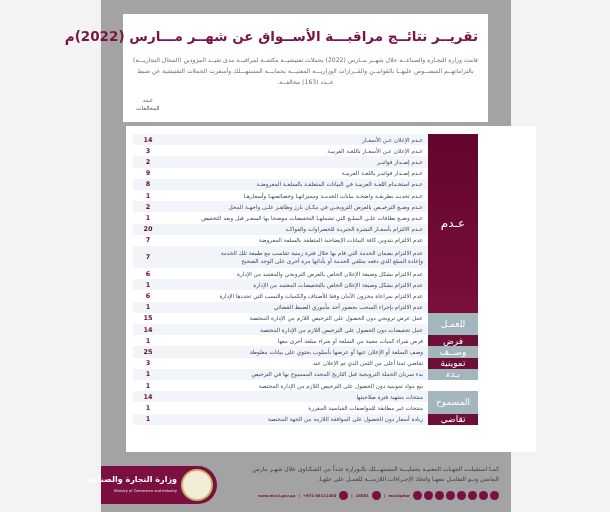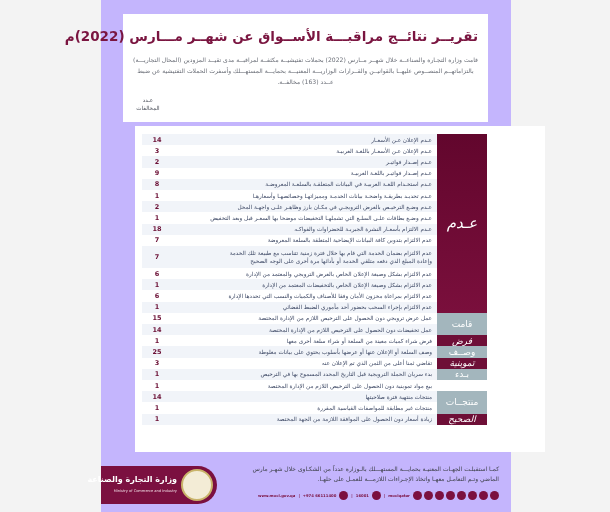--- a/index.html
+++ b/index.html
@@ -1,32 +1,32 @@
 <!DOCTYPE html>
 <html><head>
 <meta charset="utf-8">
 <style>
   * { box-sizing: border-box; margin: 0; padding: 0; }
   html, body { width: 610px; height: 512px; overflow: hidden; background: #f3f3f3; font-family: "DejaVu Sans", sans-serif; }
-  .page { position: absolute; left: 101px; top: 0; width: 410px; height: 512px; background: #c4b5fd; }
+  .page { position: absolute; left: 101px; top: 0; width: 410px; height: 512px; background: #a3a3a3; }
   .card { position: absolute; background: #ffffff; }
   .header-card { left: 22px; top: 14px; width: 365px; height: 108px; direction: rtl; }
   .title { position: absolute; right: 10px; top: 14px; font-size: 13.5px; font-weight: bold; color: #7a1540; white-space: nowrap; }
   .intro { position: absolute; right: 10px; top: 41px; width: 345px; font-size: 6.1px; line-height: 10.8px; color: #6b6f78; text-align: center; }
   .subhead { position: absolute; right: 10px; top: 86px; font-size: 8px; font-weight: bold; color: #3b3f4a; white-space: nowrap; }
   .count-head { position: absolute; left: 8px; top: 82px; width: 34px; font-size: 5.6px; line-height: 8px; color: #4a4e58; text-align: center; }
 
-  .table-card { left: 34px; top: 126px; width: 410px; height: 326px; }
+  .table-card { left: 25px; top: 126px; width: 410px; height: 326px; }
   .tbl { position: absolute; left: 7px; top: 8px; width: 345px; direction: rtl; }
   .row { position: absolute; right: 0; width: 345px; display: flex; align-items: center; }
   .row.alt { background: #f1f4f9; }
   .row .desc { position: absolute; right: 55px; font-size: 5.7px; line-height: 8px; color: #3f4a66; white-space: nowrap; text-align: right; }
   .row .num { position: absolute; left: 0; width: 30px; text-align: center; font-size: 6.5px; font-weight: bold; color: #6b0f35; }
   .cat { position: absolute; right: 0; width: 50px; display: flex; align-items: center; justify-content: center; color: #ffffff; font-size: 9px; }
-  .cat.maroon { background: #6e0f37; font-style: italic; }
+  .cat.maroon { background: #6e0f37; }
   .cat.maroon-grad { background: linear-gradient(180deg, #62062d 0%, #7a0f3c 100%); }
   .cat.grey { background: #a3b6bd; }
 
   .footer-logo { position: absolute; left: 0; top: 466px; width: 116px; height: 38px; background: #7b1040; border-radius: 0 20px 20px 0; }
   .logo-circle { position: absolute; right: 4px; top: 3px; width: 32px; height: 32px; border-radius: 50%; background: #f3ecd6; border: 2px solid #c9b46a; }
   .logo-ar { position: absolute; right: 40px; top: 9px; font-size: 8px; font-weight: bold; color: #ffffff; white-space: nowrap; direction: rtl; }
   .logo-en { position: absolute; right: 40px; top: 23px; font-size: 3.6px; color: #f0dbe4; white-space: nowrap; }
   .footer-text { position: absolute; right: 12px; top: 464px; width: 260px; direction: rtl; font-size: 6px; line-height: 10px; color: #3c3f48; text-align: right; }
   .social { position: absolute; right: 12px; top: 490px; width: 260px; height: 10px; display: flex; align-items: center; gap: 3px; direction: ltr; justify-content: flex-end; }
   .soc-icon { width: 9px; height: 9px; border-radius: 50%; background: #7b1040; }
@@ -75,21 +75,21 @@
         <div class="row alt" style="top: 67.2px; height: 11.2px;">
           <div class="desc">عـدم وضـع الترخيـص بالعرض الترويجـي في مكـان بارز وظاهـر علـى واجهـة المحل</div>
           <div class="num">2</div>
         </div>
         <div class="row" style="top: 78.4px; height: 11.2px;">
           <div class="desc">عـدم وضـع بطاقات علـى السلـع التي تشملهـا التخفيضات موضحا بها السعـر قبل وبعد التخفيض</div>
           <div class="num">1</div>
         </div>
         <div class="row alt" style="top: 89.6px; height: 11.2px;">
           <div class="desc">عـدم الالتزام بأسعـار النشرة الجبريـة للخضراوات والفواكـه</div>
-          <div class="num">18</div>
+          <div class="num">20</div>
         </div>
         <div class="row" style="top: 100.8px; height: 11.2px;">
           <div class="desc">عدم الالتزام بتدوين كافة البيانات الإيضاحية المتعلقة بالسلعة المعروضة</div>
           <div class="num">7</div>
         </div>
         <div class="row alt" style="top: 112px; height: 22px;">
           <div class="desc">عدم الالتزام بضمان الخدمة التي قام بها خلال فترة زمنية تتناسب مع طبيعة تلك الخدمة<br>وإعادة المبلغ الذي دفعه متلقي الخدمة أو بأدائها مرة أخرى على الوجه الصحيح</div>
           <div class="num">7</div>
         </div>
         <div class="row" style="top: 134px; height: 11.2px;">
@@ -141,29 +141,29 @@
           <div class="num">14</div>
         </div>
         <div class="row" style="top: 268.4px; height: 11.2px;">
           <div class="desc">منتجات غير مطابقة للمواصفات القياسية المقررة</div>
           <div class="num">1</div>
         </div>
         <div class="row alt" style="top: 279.6px; height: 11.2px;">
           <div class="desc">زيادة أسعار دون الحصول على الموافقة اللازمة من الجهة المختصة</div>
           <div class="num">1</div>
         </div>
-        <div class="cat maroon-grad" style="top: 0px; height: 178.8px; font-size: 15px; font-style: italic;">عـدم</div>
-        <div class="cat grey" style="top: 178.8px; height: 22.4px;">قامت</div>
+        <div class="cat maroon-grad" style="top: 0px; height: 178.8px; font-size: 12px;">عـدم</div>
+        <div class="cat grey" style="top: 178.8px; height: 22.4px;">للعمـل</div>
         <div class="cat maroon" style="top: 201.2px; height: 11.2px;">فرض</div>
         <div class="cat grey" style="top: 212.4px; height: 11.2px; text-align: right;">وصــف</div>
         <div class="cat maroon" style="top: 223.6px; height: 11.2px;">تموينية</div>
         <div class="cat grey" style="top: 234.8px; height: 11.2px; text-align: right;">بـدء</div>
         <div class="cat maroon" style="top: 246px; height: 11.2px; margin-top: 23px;">بيـع</div>
-        <div class="cat grey" style="top: 257.2px; height: 22.4px;">منتجــات</div>
-        <div class="cat maroon" style="top: 279.6px; height: 11.2px;">الصحيح</div>
+        <div class="cat grey" style="top: 257.2px; height: 22.4px;">المسموح</div>
+        <div class="cat maroon" style="top: 279.6px; height: 11.2px;">تقاضي</div>
       </div>
   </div>
 
   <div class="footer-logo">
     <div class="logo-circle"></div>
     <div class="logo-ar">وزارة التجارة والصناعة</div>
     <div class="logo-en">Ministry of Commerce and Industry</div>
   </div>
 
   <div class="footer-text">كمـا استقبلـت الجهـات المعنيـة بحمايـــة المستهـــلك بالـوزارة عدداً من الشكـاوى خلال شهـر مارس الماضي وتـم التعامـل معهـا واتخاذ الإجـراءات اللازمـــة للعمـل على حلهـا.</div>

